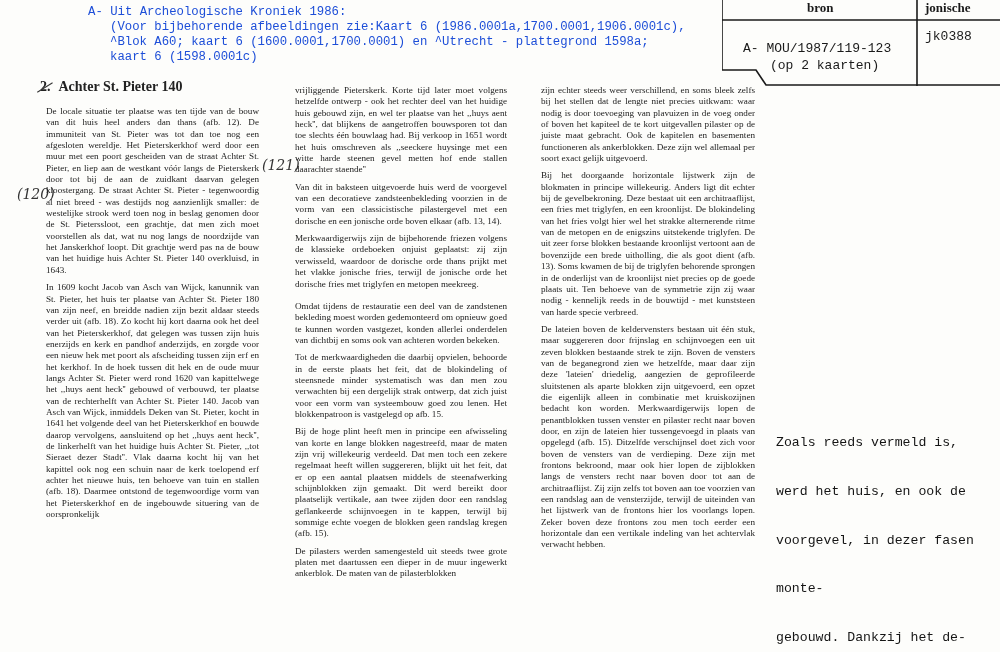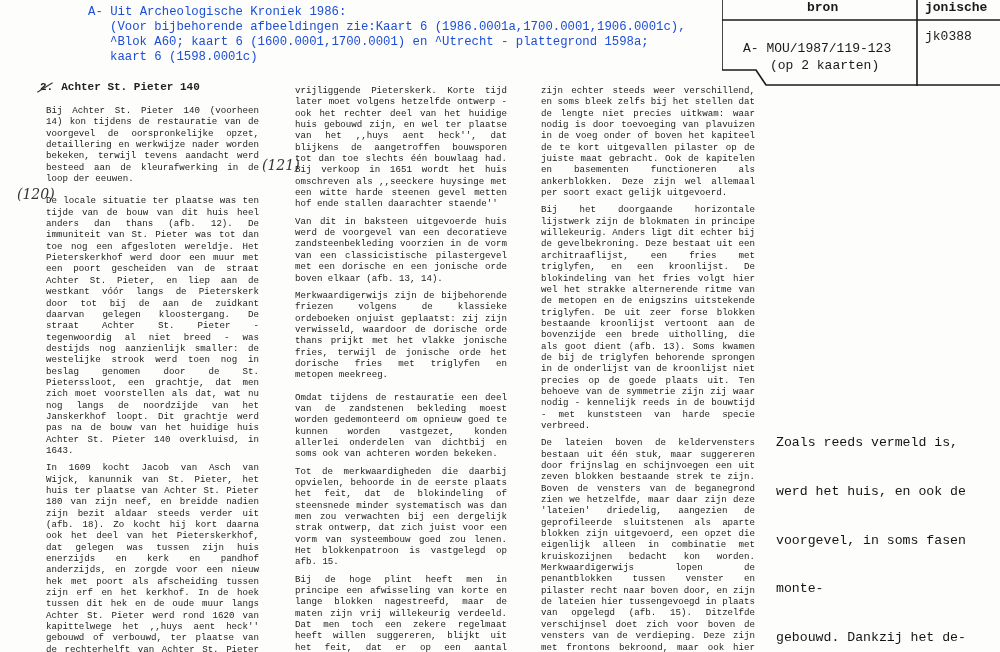--- a/index.html
+++ b/index.html
@@ -1,21 +1,21 @@
 <!DOCTYPE html>
 <html><head>
 <meta charset="utf-8">
 <style>
   html, body { margin: 0; padding: 0; }
   body {
     width: 1000px; height: 652px; overflow: hidden;
     background: #fdfdfb; position: relative; color: #1f1f1f;
   }
   .mono { font-family: "Liberation Mono", "DejaVu Sans Mono", monospace; }
-  .sans { font-family: Liberation Mono, monospace; }
+  .sans { font-family: Liberation Serif, serif; }
 
   
   #header-note {
     position: absolute; left: 88px; top: 5px; width: 560px;
     font-size: 12.3px; line-height: 15px; color: #1d4ed8;
   }
   #header-note .line { white-space: pre; }
   #header-note .indent { padding-left: 22px; }
 
   
@@ -30,21 +30,21 @@
   .col {
     position: absolute; top: 79px; font-size: 9.15px; line-height: 11.35px;
     text-align: justify; color: #222; hyphens: manual;
   }
   .col p { margin: 6px; }
   .col p.gap { margin-top: 11px; }
   #col1 { left: 40px; width: 225px; top: 79px; }
   #col2 { left: 289px; width: 224px; }
   #col3 { left: 535px; width: 226px; }
   #heading {
-    font-size: 11px; font-weight: bold; margin: 0 0 10px 0; position: relative;
+    font-size: 14px; font-weight: bold; margin: 0 0 10px 0; position: relative;
     text-align: left; line-height: 16px;
   }
   #heading .num { position: relative; display: inline-block; margin-right: 8px; }
   #heading .num::after {
     content: ""; position: absolute; left: -4px; top: 8px; width: 18px; height: 1.3px;
     background: #333; transform: rotate(-32deg);
   }
   .margin-note {
     position: absolute; font-family: "DejaVu Serif", serif; font-size: 14px;
     font-style: italic; color: #333;
@@ -82,21 +82,20 @@
   <span class="box-val mono" style="left:203px; top:31px;">jk0388</span>
 </div>
 
 <span class="margin-note" style="left:9px; top:186px;margin-left:8px;">(120)</span>
 <span class="margin-note" style="left:262px; top:157px;">(121)</span>
 
 <div id="col1" class="col sans">
   <div id="heading">
     <span class="num">2.</span><span>Achter St. Pieter 140</span>
   </div>
-  <p>Bij Achter St. Pieter 140 (voorheen 14) kon tijdens de restauratie van de voorgevel de oorspronkelijke opzet, detaillering en werkwijze nader worden bekeken, terwijl tevens aandacht werd besteed aan de kleurafwerking in de loop der eeuwen.</p>
   <p class="gap">De locale situatie ter plaatse was ten tijde van de bouw van dit huis heel anders dan thans (afb. 12). De immuniteit van St. Pieter was tot dan toe nog een afgesloten wereldje. Het Pieterskerkhof werd door een muur met een poort gescheiden van de straat Achter St. Pieter, en liep aan de westkant vóór langs de Pieterskerk door tot bij de aan de zuidkant daarvan gelegen kloostergang. De straat Achter St. Pieter - tegenwoordig al niet breed - was destijds nog aanzienlijk smaller: de westelijke strook werd toen nog in beslag genomen door de St. Pieterssloot, een grachtje, dat men zich moet voorstellen als dat, wat nu nog langs de noordzijde van het Janskerkhof loopt. Dit grachtje werd pas na de bouw van het huidige huis Achter St. Pieter 140 overkluisd, in 1643.</p>
   <p>In 1609 kocht Jacob van Asch van Wijck, kanunnik van St. Pieter, het huis ter plaatse van Achter St. Pieter 180 van zijn neef, en breidde nadien zijn bezit aldaar steeds verder uit (afb. 18). Zo kocht hij kort daarna ook het deel van het Pieterskerkhof, dat gelegen was tussen zijn huis enerzijds en kerk en pandhof anderzijds, en zorgde voor een nieuw hek met poort als afscheiding tussen zijn erf en het kerkhof. In de hoek tussen dit hek en de oude muur langs Achter St. Pieter werd rond 1620 van kapittelwege het ,,huys aent heck'' gebouwd of verbouwd, ter plaatse van de rechterhelft van Achter St. Pieter 140. Jacob van Asch van Wijck, inmiddels Deken van St. Pieter, kocht in 1641 het volgende deel van het Pieterskerkhof en bouwde daarop vervolgens, aansluitend op het ,,huys aent heck'', de linkerhelft van het huidige huis Achter St. Pieter, ,,tot Sieraet dezer Stadt''. Vlak daarna kocht hij van het kapittel ook nog een schuin naar de kerk toelopend erf achter het nieuwe huis, ten behoeve van tuin en stallen (afb. 18). Daarmee ontstond de tegenwoordige vorm van het Pieterskerkhof en de ingebouwde situering van de oorspronkelijk</p>
 </div>
 
 <div id="col2" class="col sans">
   <p>vrijliggende Pieterskerk. Korte tijd later moet volgens hetzelfde ontwerp - ook het rechter deel van het huidige huis gebouwd zijn, en wel ter plaatse van het ,,huys aent heck'', dat blijkens de aangetroffen bouwsporen tot dan toe slechts één bouwlaag had. Bij verkoop in 1651 wordt het huis omschreven als ,,seeckere huysinge met een witte harde steenen gevel metten hof ende stallen daarachter staende''</p>
   <p>Van dit in baksteen uitgevoerde huis werd de voorgevel van een decoratieve zandsteenbekleding voorzien in de vorm van een classicistische pilastergevel met een dorische en een jonische orde boven elkaar (afb. 13, 14).</p>
   <p>Merkwaardigerwijs zijn de bijbehorende friezen volgens de klassieke ordeboeken onjuist geplaatst: zij zijn verwisseld, waardoor de dorische orde thans prijkt met het vlakke jonische fries, terwijl de jonische orde het dorische fries met triglyfen en metopen meekreeg.</p>
   <p class="gap">Omdat tijdens de restauratie een deel van de zandstenen bekleding moest worden gedemonteerd om opnieuw goed te kunnen worden vastgezet, konden allerlei onderdelen van dichtbij en soms ook van achteren worden bekeken.</p>
   <p>Tot de merkwaardigheden die daarbij opvielen, behoorde in de eerste plaats het feit, dat de blokindeling of steensnede minder systematisch was dan men zou verwachten bij een dergelijk strak ontwerp, dat zich juist voor een vorm van systeembouw goed zou lenen. Het blokkenpatroon is vastgelegd op afb. 15.</p>
@@ -106,18 +105,18 @@
 
 <div id="col3" class="col sans">
   <p>zijn echter steeds weer verschillend, en soms bleek zelfs bij het stellen dat de lengte niet precies uitkwam: waar nodig is door toevoeging van plavuizen in de voeg onder of boven het kapiteel de te kort uitgevallen pilaster op de juiste maat gebracht. Ook de kapitelen en basementen functioneren als ankerblokken. Deze zijn wel allemaal per soort exact gelijk uitgevoerd.</p>
   <p>Bij het doorgaande horizontale lijstwerk zijn de blokmaten in principe willekeurig. Anders ligt dit echter bij de gevelbekroning. Deze bestaat uit een architraaflijst, een fries met triglyfen, en een kroonlijst. De blokindeling van het fries volgt hier wel het strakke alternerende ritme van de metopen en de enigszins uitstekende triglyfen. De uit zeer forse blokken bestaande kroonlijst vertoont aan de bovenzijde een brede uitholling, die als goot dient (afb. 13). Soms kwamen de bij de triglyfen behorende sprongen in de onderlijst van de kroonlijst niet precies op de goede plaats uit. Ten behoeve van de symmetrie zijn zij waar nodig - kennelijk reeds in de bouwtijd - met kunststeen van harde specie verbreed.</p>
   <p>De lateien boven de keldervensters bestaan uit één stuk, maar suggereren door frijnslag en schijnvoegen een uit zeven blokken bestaande strek te zijn. Boven de vensters van de beganegrond zien we hetzelfde, maar daar zijn deze 'lateien' driedelig, aangezien de geprofileerde sluitstenen als aparte blokken zijn uitgevoerd, een opzet die eigenlijk alleen in combinatie met kruiskozijnen bedacht kon worden. Merkwaardigerwijs lopen de penantblokken tussen venster en pilaster recht naar boven door, en zijn de lateien hier tussengevoegd in plaats van opgelegd (afb. 15). Ditzelfde verschijnsel doet zich voor boven de vensters van de verdieping. Deze zijn met frontons bekroond, maar ook hier lopen de zijblokken langs de vensters recht naar boven door tot aan de architraaflijst. Zij zijn zelfs tot boven aan toe voorzien van een randslag aan de vensterzijde, terwijl de uiteinden van het lijstwerk van de frontons hier los voorlangs lopen. Zeker boven deze frontons zou men toch eerder een horizontale dan een vertikale indeling van het achtervlak verwacht hebben.</p>
 </div>
 
 <div id="side-note" class="mono">
   <div>Zoals reeds vermeld is,</div>
   <div>werd het huis, en ook de</div>
-  <div>voorgevel, in soms fasen</div>
+  <div>voorgevel, in dezer fasen</div>
   <div>monte-</div>
   <div>gebouwd. Dankzij het de-</div>
   
   
 </div>
 
 </body></html>

